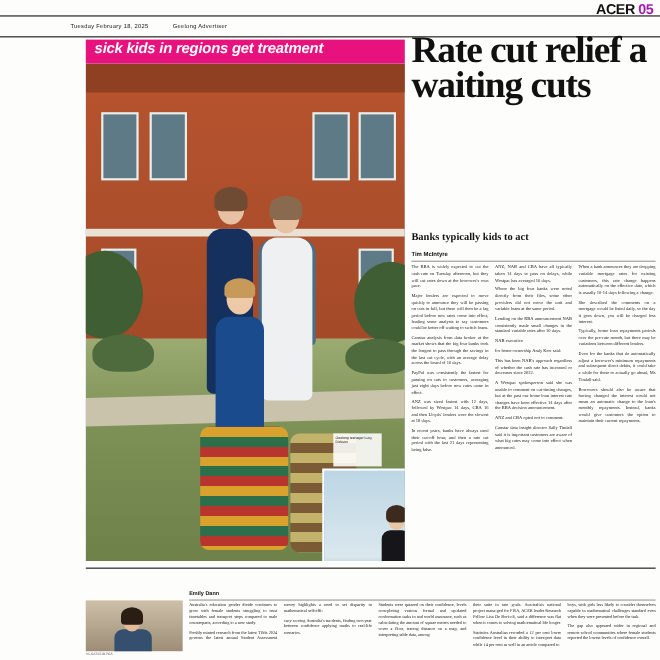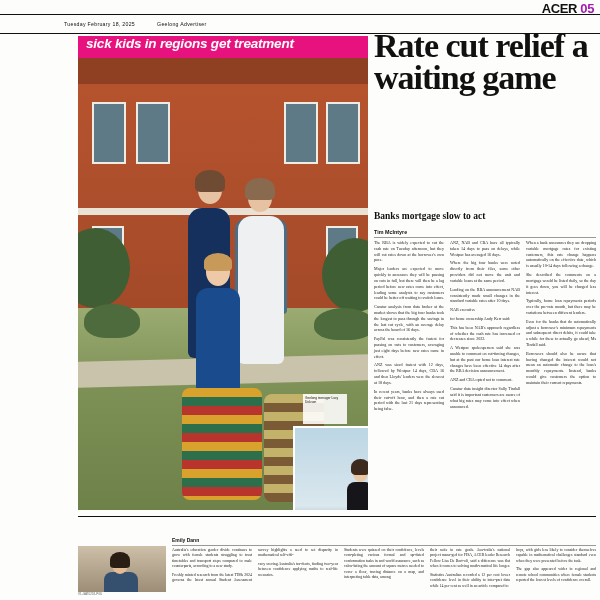--- a/index.html
+++ b/index.html
@@ -92,22 +92,22 @@
   </div>
   <div class="mast-section">
     <span>ACER</span>
     <span class="num">05</span>
   </div>
 
   <div class="banner">
     <span>sick kids in regions get treatment</span>
   </div>
 
-  <div class="headline">Rate cut relief a waiting game</div>
-  <div class="subhead">Banks mortgage slow to act</div>
+  <div class="headline">Rate cut relief a waiting cuts</div>
+  <div class="subhead">Banks typically kids to act</div>
   <div class="byline">Tim McIntyre</div>
   <div class="byline-rule"></div>
 
   <div class="bodycols">
     <p>The RBA is widely expected to cut the cash rate on Tuesday afternoon, but they will cut rates down at the borrower's own pace.</p>
     <p>Major lenders are expected to move quickly to announce they will be passing on cuts in full, but there will then be a lag period before new rates come into effect, leading some analysts to say customers could be better off waiting to switch loans.</p>
     <p>Canstar analysis from data broker at the market shows that the big four banks took the longest to pass through the savings in the last cut cycle, with an average delay across the board of 16 days.</p>
     <p>PayPal was consistently the fastest for passing on cuts to customers, averaging just eight days before new rates came in effect.</p>
     <p>ANZ was sized fastest with 12 days, followed by Westpac 14 days, CBA 16 and then Lloyds' lenders were the slowest at 18 days.</p>
     <p>In recent years, banks have always used their cut-off hour, and then a rate cut period with the last 21 days representing being false.</p>

